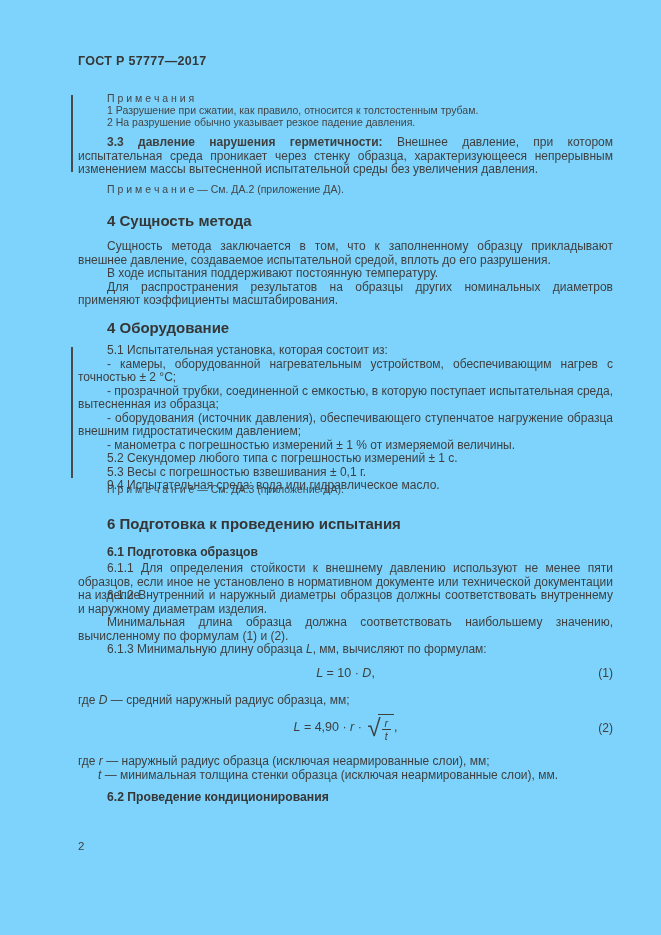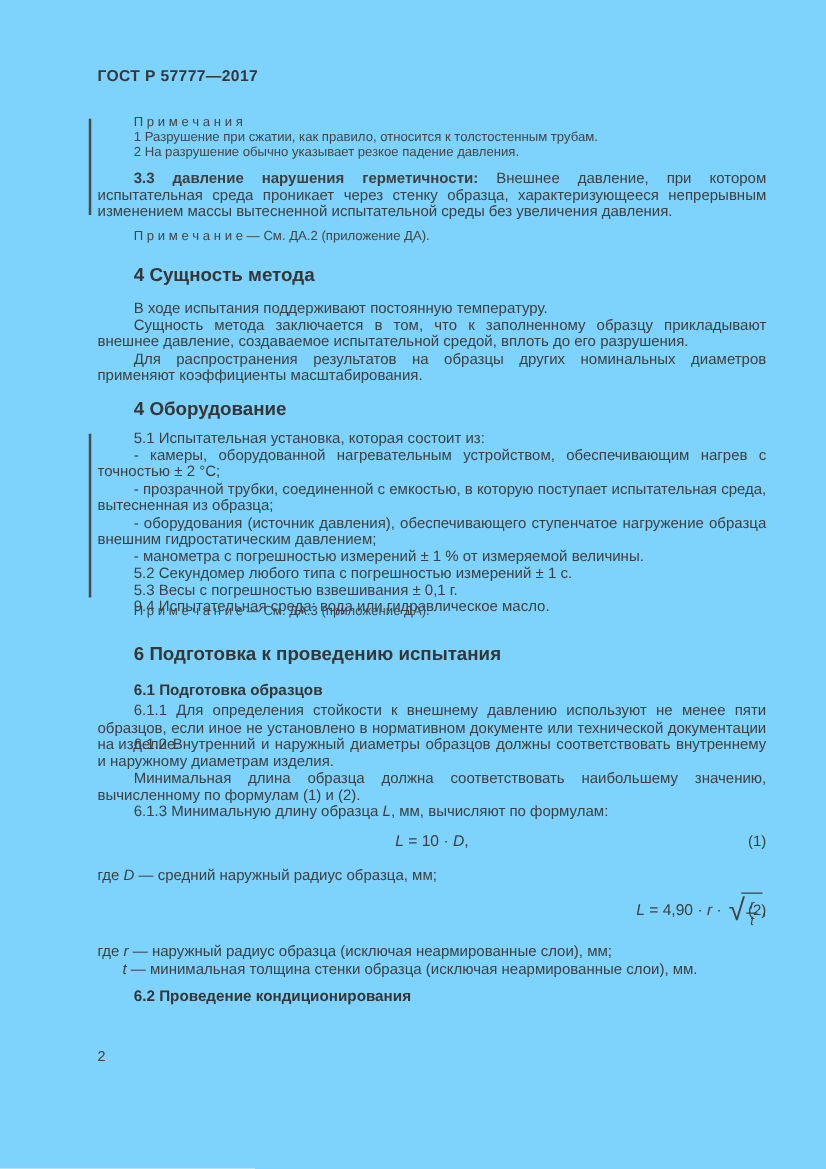--- a/index.html
+++ b/index.html
@@ -53,21 +53,21 @@
 
   .mvar { font-style:italic; font-family:"Liberation Sans","DejaVu Sans",sans-serif; }
 
   .formula-row {
     position:absolute; left:78px; width:535px;
     text-align:center; font-size:12.5px; color:#3f3f3f;
   }
   .formula-num {
     position:absolute; right:0; top:0; font-size:12px; font-style:normal;
   }
-  .f2 { height:36px;text-align:right; }
+  .f2 { height:36px; }
   .f2 .formula-num { top:50%; transform:translateY(-50%); }
   .f2expr { display:inline-block; margin-top:4px; }
 
   .sqrt { display:inline-flex; align-items:center; vertical-align:middle; margin-left:2px; }
   .sqrt .sign { font-size:24px; line-height:22px; font-style:normal; }
   .sqrt .radicand {
     display:inline-block; border-top:1.2px solid #3f3f3f;
     margin-left:-3px; padding:1px 3px 0 4px;
   }
   .frac { display:inline-flex; flex-direction:column; align-items:center; font-size:10.5px; line-height:1.15; }
@@ -95,22 +95,22 @@
   <div class="body-p indent abs" style="top:136px">
     <b>3.3 давление нарушения герметичности:</b>
     <span>Внешнее давление, при котором испытательная среда проникает через стенку образца, характеризующееся непрерывным изменением массы вытесненной испытательной среды без увеличения давления.</span>
   </div>
 
   <div class="note-text abs" style="top:183px">П р и м е ч а н и е — См. ДА.2 (приложение ДА).</div>
 
   <h2 class="sec-h abs" style="top:212px">4 Сущность метода</h2>
 
   <div class="abs" style="top:240px">
+    <p class="body-p indent">Сущность метода заключается в том, что к заполненному образцу прикладывают внешнее давление, создаваемое испытательной средой, вплоть до его разрушения.</p>
     <p class="body-p indent">В ходе испытания поддерживают постоянную температуру.</p>
-    <p class="body-p indent">Сущность метода заключается в том, что к заполненному образцу прикладывают внешнее давление, создаваемое испытательной средой, вплоть до его разрушения.</p>
     <p class="body-p indent">Для распространения результатов на образцы других номинальных диаметров применяют коэффициенты масштабирования.</p>
   </div>
 
   <h2 class="sec-h abs" style="top:319px">4 Оборудование</h2>
 
   <div class="abs" style="top:344px">
     <p class="body-p indent">5.1 Испытательная установка, которая состоит из:</p>
     <p class="body-p indent">- камеры, оборудованной нагревательным устройством, обеспечивающим нагрев с точностью ± 2 °С;</p>
     <p class="body-p indent">- прозрачной трубки, соединенной с емкостью, в которую поступает испытательная среда, вытесненная из образца;</p>
     <p class="body-p indent">- оборудования (источник давления), обеспечивающего ступенчатое нагружение образца внешним гидростатическим давлением;</p>

